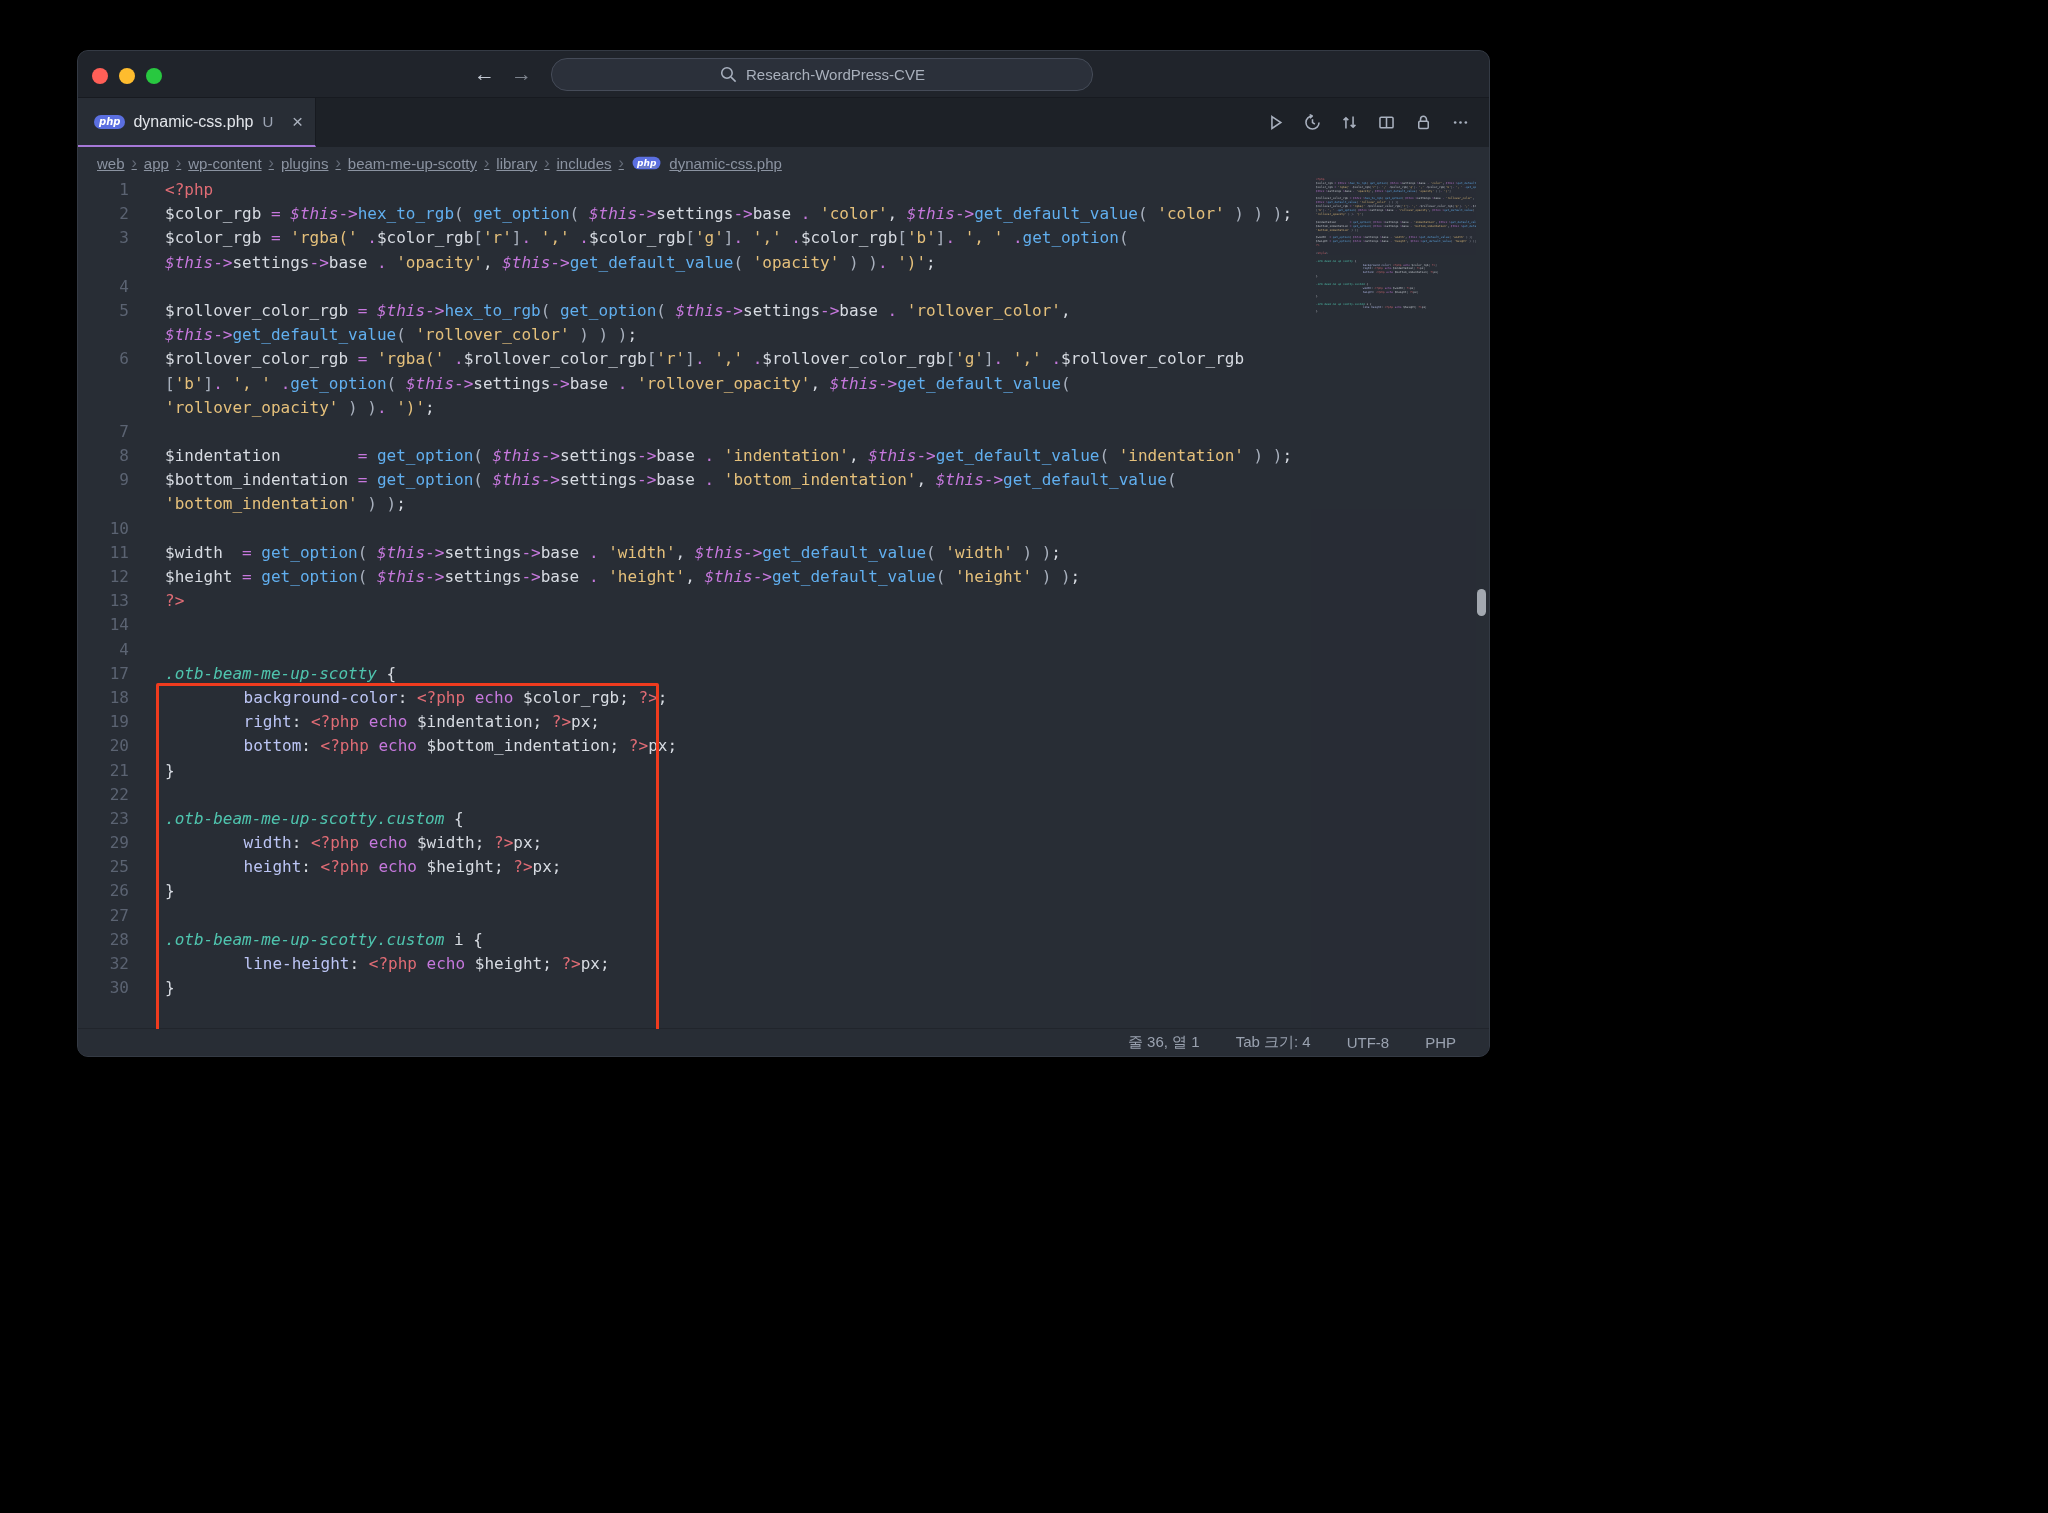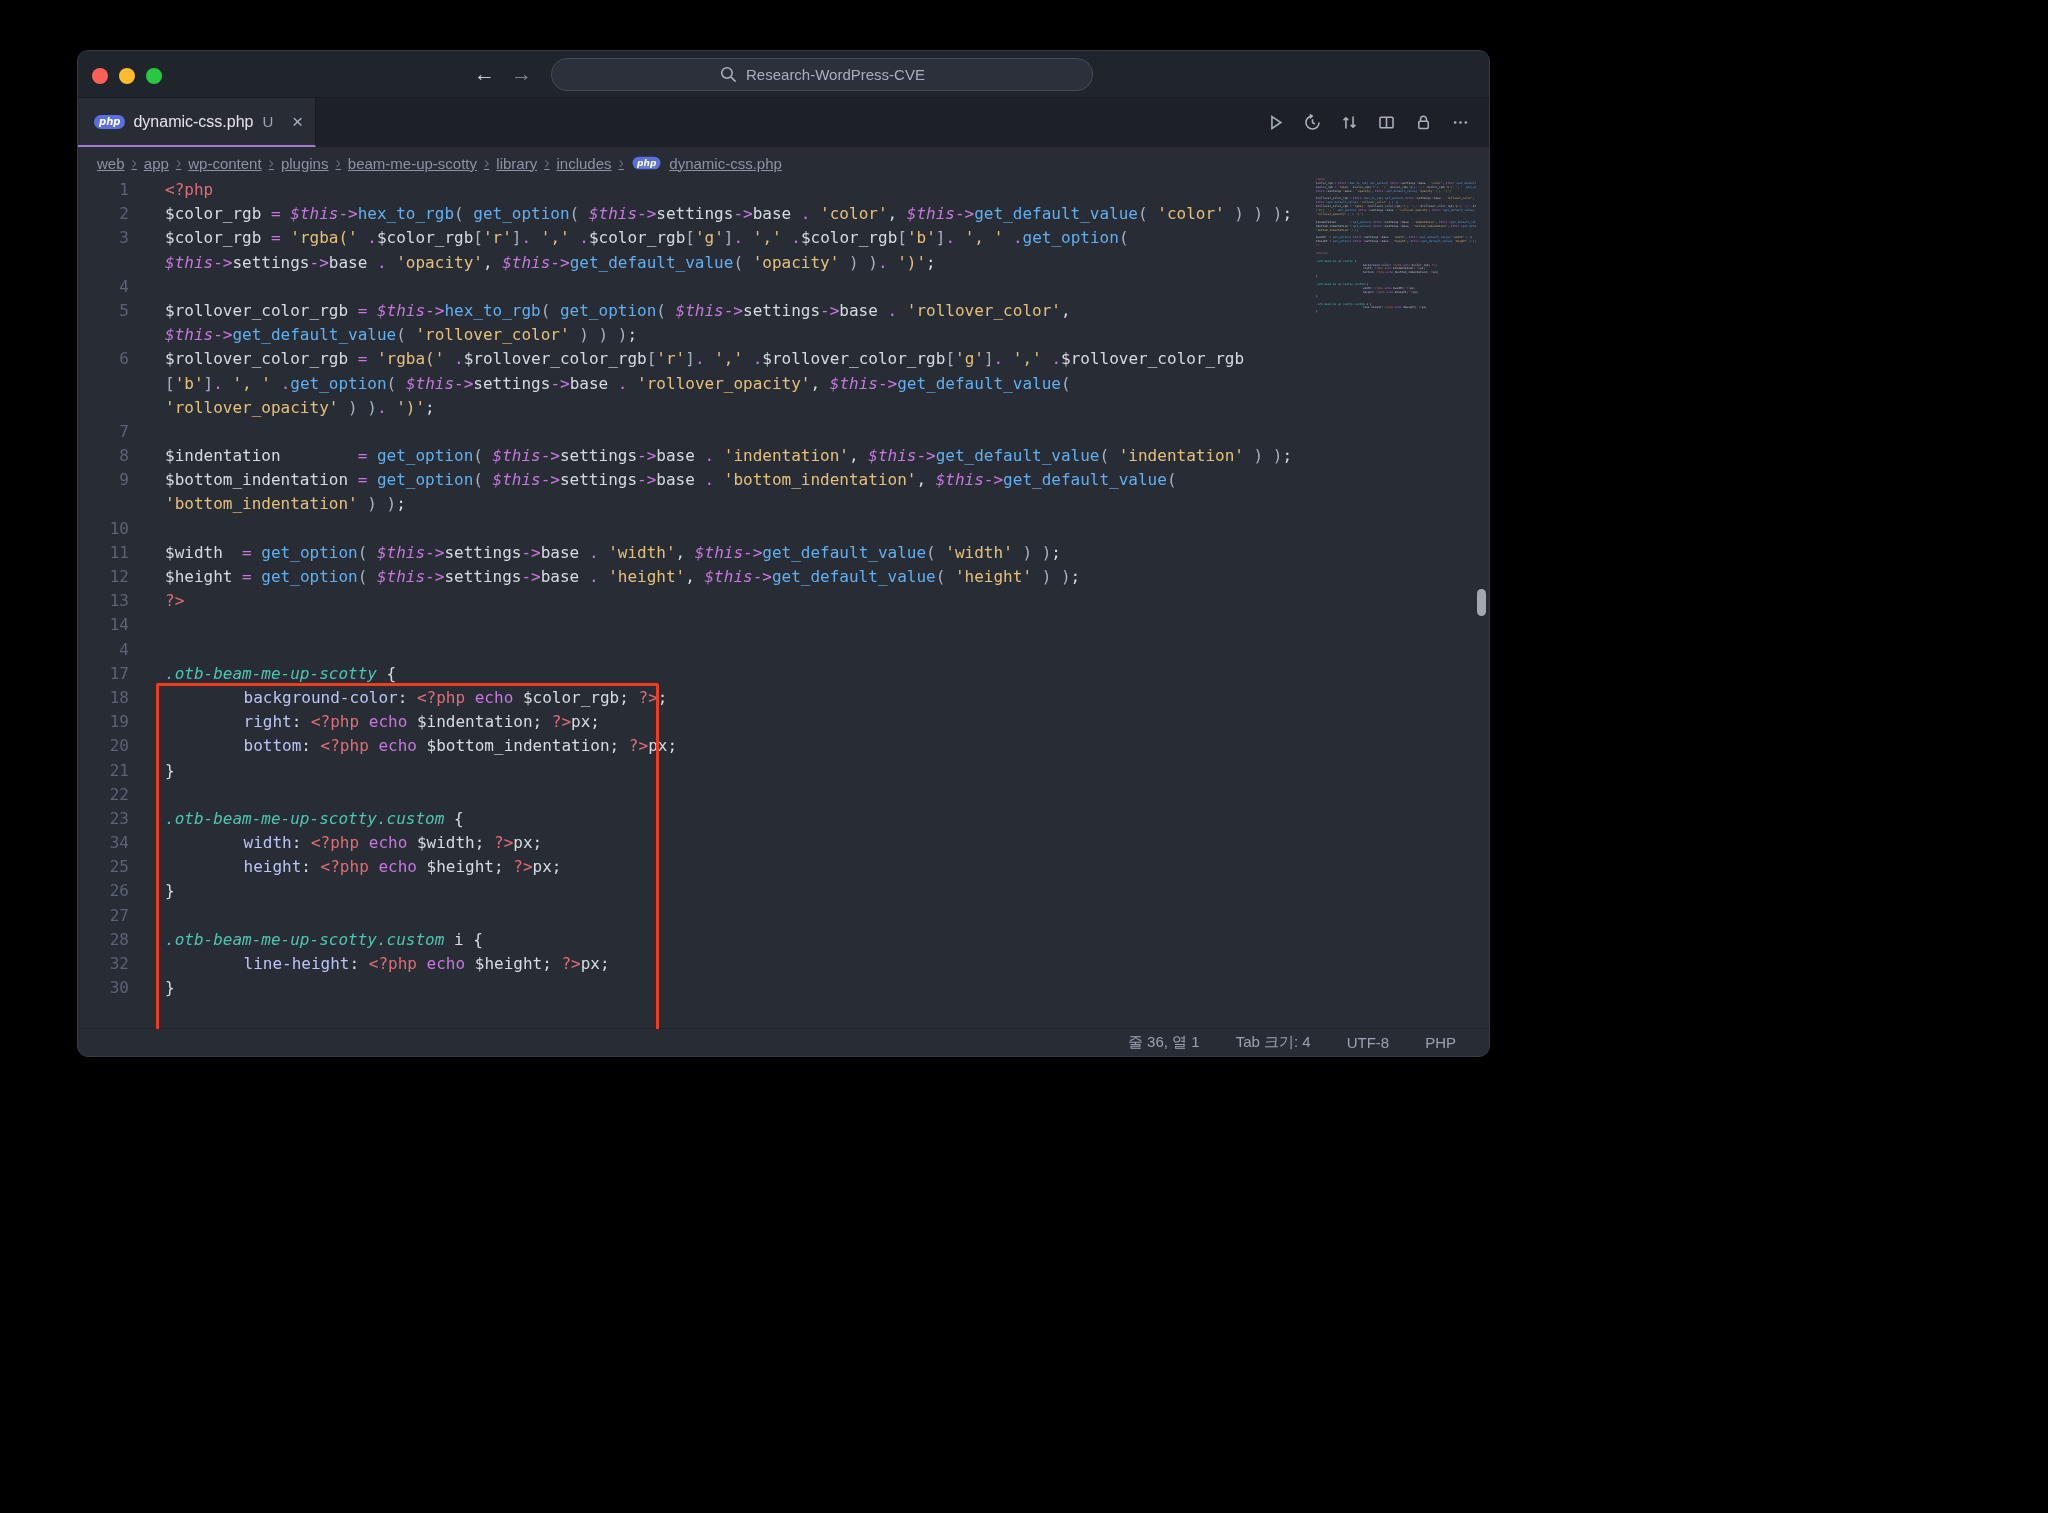--- a/index.html
+++ b/index.html
@@ -168,21 +168,21 @@
           <div class="row"><span class="gutter">13</span><span class="code-text"><span class="tk-k">?&gt;</span></span></div>
           <div class="row"><span class="gutter">14</span><span class="code-text"></span></div>
           <div class="row"><span class="gutter">4</span><span class="code-text"></span></div>
           <div class="row"><span class="gutter">17</span><span class="code-text"><span class="tk-c">.otb-beam-me-up-scotty</span><span class="tk-v"> {</span></span></div>
           <div class="row"><span class="gutter">18</span><span class="code-text"><span class="tk-v">    </span><span class="tk-r">background-color</span><span class="tk-v">: </span><span class="tk-k">&lt;?php</span><span class="tk-e"> echo</span><span class="tk-v"> $color_rgb; </span><span class="tk-k">?&gt;</span><span class="tk-v">;</span></span></div>
           <div class="row"><span class="gutter">19</span><span class="code-text"><span class="tk-v">    </span><span class="tk-r">right</span><span class="tk-v">: </span><span class="tk-k">&lt;?php</span><span class="tk-e"> echo</span><span class="tk-v"> $indentation; </span><span class="tk-k">?&gt;</span><span class="tk-v">px;</span></span></div>
           <div class="row"><span class="gutter">20</span><span class="code-text"><span class="tk-v">    </span><span class="tk-r">bottom</span><span class="tk-v">: </span><span class="tk-k">&lt;?php</span><span class="tk-e"> echo</span><span class="tk-v"> $bottom_indentation; </span><span class="tk-k">?&gt;</span><span class="tk-v">px;</span></span></div>
           <div class="row"><span class="gutter">21</span><span class="code-text"><span class="tk-v">}</span></span></div>
           <div class="row"><span class="gutter">22</span><span class="code-text"></span></div>
           <div class="row"><span class="gutter">23</span><span class="code-text"><span class="tk-c">.otb-beam-me-up-scotty.custom</span><span class="tk-v"> {</span></span></div>
-          <div class="row"><span class="gutter">34</span><span class="code-text"><span class="tk-v">    </span><span class="tk-r">width</span><span class="tk-v">: </span><span class="tk-k">&lt;?php</span><span class="tk-e"> echo</span><span class="tk-v"> $width; </span><span class="tk-k">?&gt;</span><span class="tk-v">px;</span></span></div>
+          <div class="row"><span class="gutter">29</span><span class="code-text"><span class="tk-v">    </span><span class="tk-r">width</span><span class="tk-v">: </span><span class="tk-k">&lt;?php</span><span class="tk-e"> echo</span><span class="tk-v"> $width; </span><span class="tk-k">?&gt;</span><span class="tk-v">px;</span></span></div>
           <div class="row"><span class="gutter">25</span><span class="code-text"><span class="tk-v">    </span><span class="tk-r">height</span><span class="tk-v">: </span><span class="tk-k">&lt;?php</span><span class="tk-e"> echo</span><span class="tk-v"> $height; </span><span class="tk-k">?&gt;</span><span class="tk-v">px;</span></span></div>
           <div class="row"><span class="gutter">26</span><span class="code-text"><span class="tk-v">}</span></span></div>
           <div class="row"><span class="gutter">27</span><span class="code-text"></span></div>
           <div class="row"><span class="gutter">28</span><span class="code-text"><span class="tk-c">.otb-beam-me-up-scotty.custom</span><span class="tk-v"> i {</span></span></div>
           <div class="row"><span class="gutter">32</span><span class="code-text"><span class="tk-v">    </span><span class="tk-r">line-height</span><span class="tk-v">: </span><span class="tk-k">&lt;?php</span><span class="tk-e"> echo</span><span class="tk-v"> $height; </span><span class="tk-k">?&gt;</span><span class="tk-v">px;</span></span></div>
           <div class="row"><span class="gutter">30</span><span class="code-text"><span class="tk-v">}</span></span></div>
         </div>
       <div class="minimap">
           <div class="row"><span class="code-text"><span class="tk-k">&lt;?php</span></span></div>
           <div class="row"><span class="code-text"><span class="tk-v">$color_rgb </span><span class="tk-o">=</span><span class="tk-v"> </span><span class="tk-t">$this</span><span class="tk-o">-&gt;</span><span class="tk-f">hex_to_rgb</span><span class="tk-p">( </span><span class="tk-f">get_option</span><span class="tk-p">( </span><span class="tk-t">$this</span><span class="tk-o">-&gt;</span><span class="tk-v">settings</span><span class="tk-o">-&gt;</span><span class="tk-v">base </span><span class="tk-o">.</span><span class="tk-v"> </span><span class="tk-s">'color'</span><span class="tk-v">, </span><span class="tk-t">$this</span><span class="tk-o">-&gt;</span><span class="tk-f">get_default_value</span></span></div>

